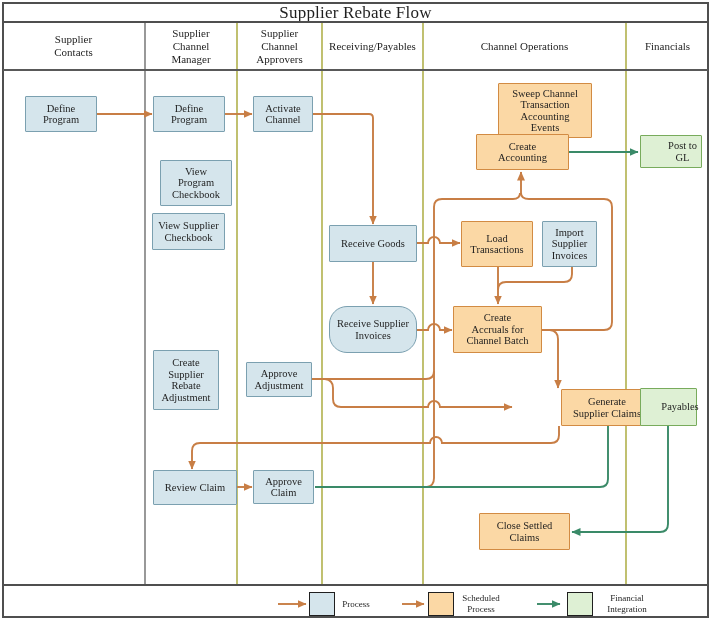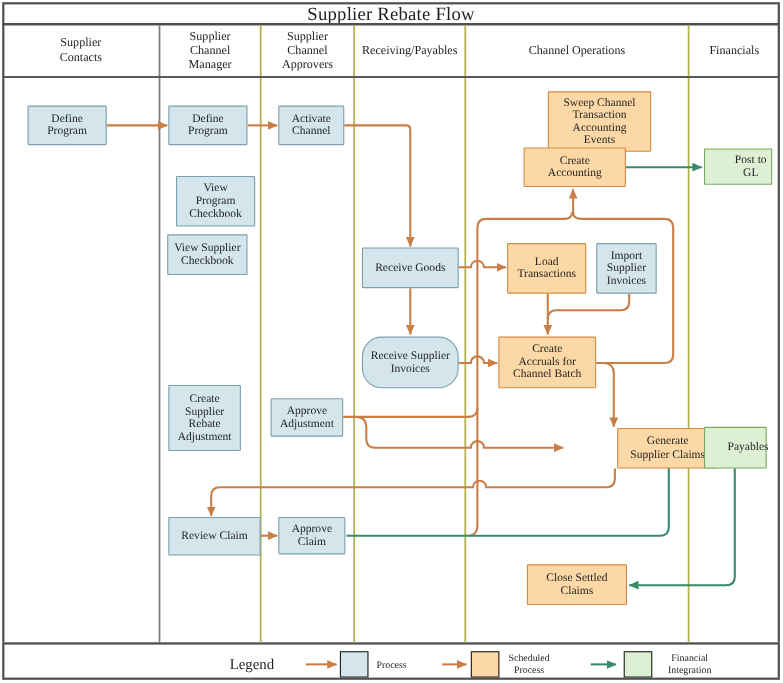--- a/index.html
+++ b/index.html
@@ -139,21 +139,20 @@
     </g>
     <g>
       <path class="gedge" marker-end="url(#ah-g)" d="M569,152 H638"></path>
       <path class="gedge" marker-end="url(#ah-g)" d="M605,407 H638"></path>
       <path class="gedge" d="M315,487 H600 Q608,487 608,479 V415 Q608,408 616,408"></path>
       <path class="gedge" marker-end="url(#ah-g)" d="M668,426 V524 Q668,532 660,532 H572"></path>
       <path class="gedge" marker-end="url(#ah-g)" d="M537,604 H560"></path>
     </g>
   </svg>
 
-  <div id="legend-title">Legend</div>
   <div id="legend-items">
       <div class="legend-sq process" style="left: 309px; top: 592px;"></div>
       <div class="legend-label" style="left: 330px; width: 52px;">Process</div>
       <div class="legend-sq scheduled" style="left: 428px; top: 592px;"></div>
       <div class="legend-label" style="left: 452px; width: 58px;">Scheduled
 Process</div>
       <div class="legend-sq financial" style="left: 567px; top: 592px;"></div>
       <div class="legend-label" style="left: 598px; width: 58px;">Financial
 Integration</div>
     </div>

